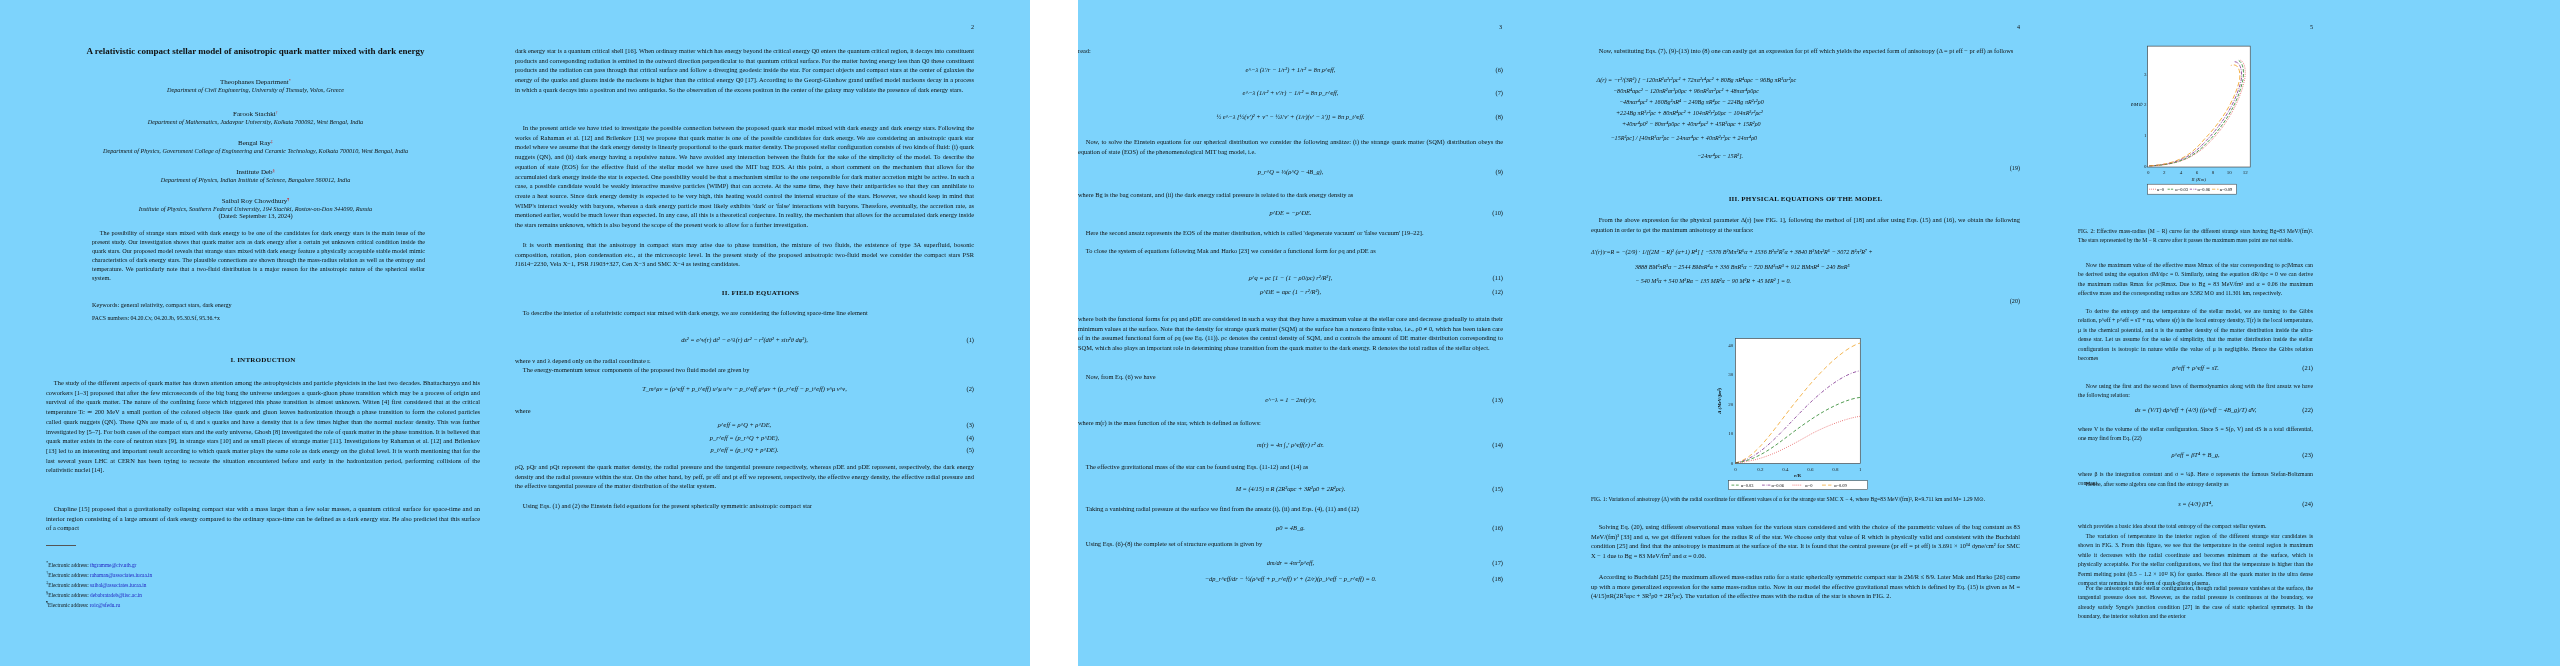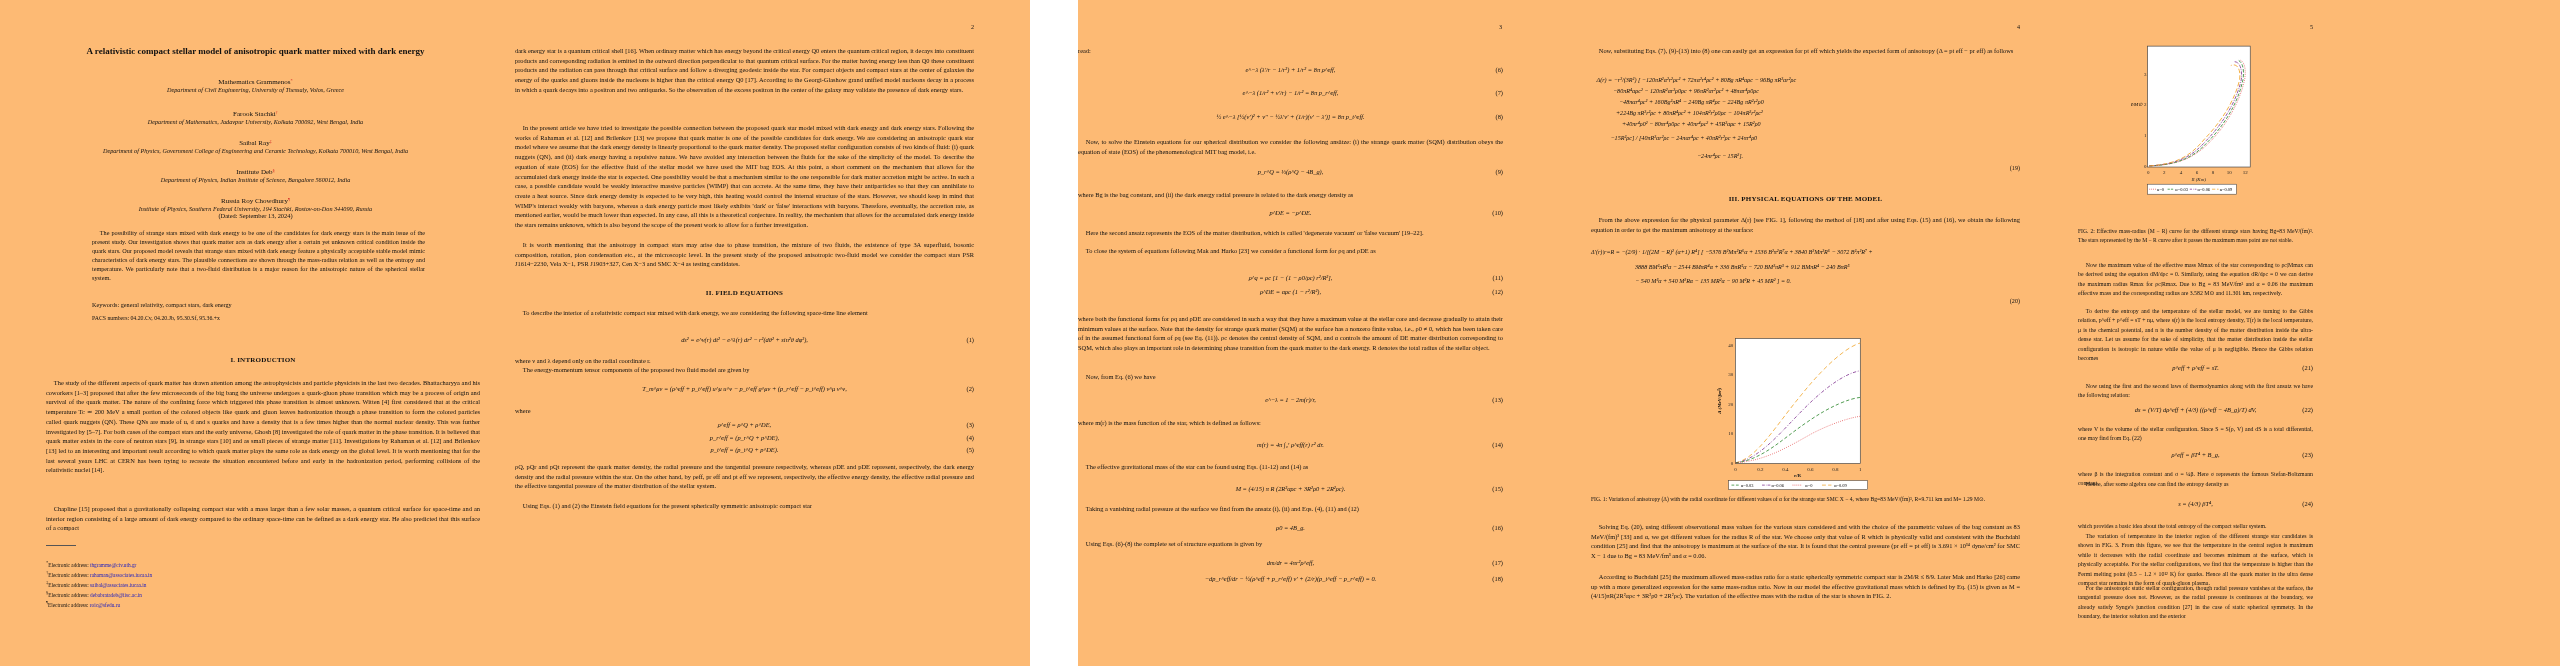--- a/index.html
+++ b/index.html
@@ -1,17 +1,17 @@
 <!DOCTYPE html>
 <html style="font-size:9px"><head>
 <meta charset="utf-8">
 <style>
 *{box-sizing:border-box;margin:0;padding:0}
 body{width:2576px;height:667px;background:#fff;font-family:"DejaVu Serif","Liberation Serif",serif;color:#111;overflow:hidden;position:relative}
-.page{position:absolute;top:0;height:667px;width:515px;background:#fdba74}
+.page{position:absolute;top:0;height:667px;width:515px;background:#7dd3fc}
 .pno{position:absolute;top:24px;font-size:6.1px;font-family:"Liberation Serif",serif}
 .txt{font-family:"Liberation Serif",serif;font-size:6.4px;line-height:9.7px;text-align:justify}
 .ind{text-indent:7.8px}
 .c{color:#2020c0}
 .sec{font-family:"Liberation Serif",serif;font-weight:bold;font-size:7px;text-align:center;letter-spacing:0.2px}
 .eq{font-family:"Liberation Serif",serif;font-style:italic;font-size:6.4px;position:relative;height:11px;text-align:center}
 .eqn{position:absolute;right:0;top:0;font-style:normal}
 .arxiv{position:absolute;left:11px;top:622px;transform-origin:left top;transform:rotate(-90deg);font-family:"Liberation Serif",serif;font-size:18px;color:#888;white-space:nowrap;letter-spacing:0.6px}
 .title{font-family:"Liberation Serif",serif;font-weight:bold;font-size:9px;text-align:center;line-height:11.7px}
 .author{font-family:"Liberation Serif",serif;font-size:7px;text-align:center}
@@ -24,37 +24,37 @@
 </head>
 <body>
 
 <div class="arxiv">arXiv:1611.02253v3  [gr-qc]  12 Nov 2021</div>
 
 <div class="page" style="left:0">
   <div class="title" style="position:absolute;left:50px;top:46px;width:411px">A relativistic compact stellar model of anisotropic quark matter mixed with dark energy</div>
 
   <div style="position:absolute;left:33px;top:78px;width:445px">
     <div style="height:32px">
-      <div class="author"><span>Mathematics Grammenos</span><span class="sup">*</span></div>
+      <div class="author"><span>Theophanes Department</span><span class="sup">*</span></div>
       <div class="aff">Department of Civil Engineering, University of Thessaly, Volos, Greece</div>
     </div>
     <div style="height:29px">
       <div class="author"><span>Farook Stachki</span><span class="sup">†</span></div>
       <div class="aff">Department of Mathematics, Jadavpur University, Kolkata 700092, West Bengal, India</div>
     </div>
     <div style="height:29px">
-      <div class="author"><span>Saibal Ray</span><span class="sup">‡</span></div>
+      <div class="author"><span>Bengal Ray</span><span class="sup">‡</span></div>
       <div class="aff">Department of Physics, Government College of Engineering and Ceramic Technology, Kolkata 700010, West Bengal, India</div>
     </div>
     <div style="height:29px">
       <div class="author"><span>Institute Deb</span><span class="sup">§</span></div>
       <div class="aff">Department of Physics, Indian Institute of Science, Bangalore 560012, India</div>
     </div>
     <div>
-      <div class="author"><span>Russia Roy Chowdhury</span><span class="sup">¶</span></div>
+      <div class="author"><span>Saibal Roy Chowdhury</span><span class="sup">¶</span></div>
       <div class="aff">Institute of Physics, Southern Federal University, 194 Stachki, Rostov-on-Don 344090, Russia</div>
       <div class="author" style="font-size:6.4px">(Dated: September 13, 2024)</div>
     </div>
   </div>
 
   <div class="txt ind" style="position:absolute;left:92px;top:228px;width:333px;font-size:6.2px;line-height:9px">The possibility of strange stars mixed with dark energy to be one of the candidates for dark energy stars is the main issue of the present study. Our investigation shows that quark matter acts as dark energy after a certain yet unknown critical condition inside the quark stars. Our proposed model reveals that strange stars mixed with dark energy feature a physically acceptable stable model mimic characteristics of dark energy stars. The plausible connections are shown through the mass-radius relation as well as the entropy and temperature. We particularly note that a two-fluid distribution is a major reason for the anisotropic nature of the spherical stellar system.</div>
   <div class="txt" style="position:absolute;left:92px;top:300px;width:333px;font-size:6.2px">Keywords: general relativity, compact stars, dark energy</div>
   <div class="txt" style="position:absolute;left:92px;top:314px;width:333px;font-size:5.8px">PACS numbers: 04.20.Cv, 04.20.Jb, 95.30.Sf, 95.36.+x</div>
 
   <div class="sec" style="position:absolute;left:46px;top:356px;width:434px">I.   INTRODUCTION</div>
@@ -70,21 +70,21 @@
     <div class="fn"><sup>§</sup><span>Electronic address: </span><a class="c">debabratadeb@iisc.ac.in</a></div>
     <div class="fn"><sup>¶</sup><span>Electronic address: </span><a class="c">roic@sfedu.ru</a></div>
   </div>
 </div>
 
 <div class="page" style="left:515px">
   <div class="pno" style="left:456px">2</div>
   <div class="txt" style="position:absolute;left:0;top:46px;width:459px">dark energy star is a quantum critical shell [16]. When ordinary matter which has energy beyond the critical energy Q0 enters the quantum critical region, it decays into constituent products and corresponding radiation is emitted in the outward direction perpendicular to that quantum critical surface. For the matter having energy less than Q0 these constituent products and the radiation can pass through that critical surface and follow a diverging geodesic inside the star. For compact objects and compact stars at the center of galaxies the energy of the quarks and gluons inside the nucleons is higher than the critical energy Q0 [17]. According to the Georgi-Glashow grand unified model nucleons decay in a process in which a quark decays into a positron and two antiquarks. So the observation of the excess positron in the center of the galaxy may validate the presence of dark energy stars.</div>
   <div class="txt ind" style="position:absolute;left:0;top:123px;width:459px">In the present article we have tried to investigate the possible connection between the proposed quark star model mixed with dark energy and dark energy stars. Following the works of Rahaman et al. [12] and Brilenkov [13] we propose that quark matter is one of the possible candidates for dark energy. We are considering an anisotropic quark star model where we assume that the dark energy density is linearly proportional to the quark matter density. The proposed stellar configuration consists of two kinds of fluid: (i) quark nuggets (QN), and (ii) dark energy having a repulsive nature. We have avoided any interaction between the fluids for the sake of the simplicity of the model. To describe the equation of state (EOS) for the effective fluid of the stellar model we have used the MIT bag EOS. At this point, a short comment on the mechanism that allows for the accumulated dark energy inside the star is expected. One possibility would be that a mechanism similar to the one responsible for dark matter accretion might be active. In such a case, a possible candidate would be weakly interactive massive particles (WIMP) that can accrete. At the same time, they have their antiparticles so that they can annihilate to create a heat source. Since dark energy density is expected to be very high, this heating would control the internal structure of the stars. However, we should keep in mind that WIMP's interact weakly with baryons, whereas a dark energy particle most likely exhibits 'dark' or 'false' interactions with baryons. Therefore, eventually, the accretion rate, as mentioned earlier, would be much lower than expected. In any case, all this is a theoretical conjecture. In reality, the mechanism that allows for the accumulated dark energy inside the stars remains unknown, which is also beyond the scope of the present work to allow for a further investigation.</div>
   <div class="txt ind" style="position:absolute;left:0;top:240px;width:459px">It is worth mentioning that the anisotropy in compact stars may arise due to phase transition, the mixture of two fluids, the existence of type 3A superfluid, bosonic composition, rotation, pion condensation etc., at the microscopic level. In the present study of the proposed anisotropic two-fluid model we consider the compact stars PSR J1614−2230, Vela X−1, PSR J1903+327, Cen X−3 and SMC X−4 as testing candidates.</div>
-  <div class="sec" style="position:absolute;left:0;top:289px;width:459px">II.   FIELD EQUATIONS</div>
+  <div class="sec" style="position:absolute;left:16px;top:289px;width:459px">II.   FIELD EQUATIONS</div>
   <div class="txt ind" style="position:absolute;left:0;top:308px;width:459px">To describe the interior of a relativistic compact star mixed with dark energy, we are considering the following space-time line element</div>
 
   <div class="eq" style="position:absolute;left:0;top:336px;width:459px"><span>ds² = e^ν(r) dt² − e^λ(r) dr² − r²(dθ² + sin²θ dφ²),</span><span class="eqn">(1)</span></div>
   <div class="txt" style="position:absolute;left:0;top:356px;width:459px">where ν and λ depend only on the radial coordinate r.</div>
   <div class="txt ind" style="position:absolute;left:0;top:365px;width:459px">The energy-momentum tensor components of the proposed two fluid model are given by</div>
   <div class="eq" style="position:absolute;left:0;top:385px;width:459px"><span>T_m^μν = (ρ^eff + p_t^eff) u^μ u^ν − p_t^eff g^μν + (p_r^eff − p_t^eff) v^μ v^ν,</span><span class="eqn">(2)</span></div>
   <div class="txt" style="position:absolute;left:0;top:406px;width:56px">where</div>
   <div class="eq" style="position:absolute;left:0;top:421px;width:459px"><span>ρ^eff = ρ^Q + ρ^DE,</span><span class="eqn">(3)</span></div>
   <div class="eq" style="position:absolute;left:0;top:434px;width:459px"><span>p_r^eff = (p_r^Q + p^DE),</span><span class="eqn">(4)</span></div>
   <div class="eq" style="position:absolute;left:0;top:446px;width:459px"><span>p_t^eff = (p_t^Q + p^DE).</span><span class="eqn">(5)</span></div>

